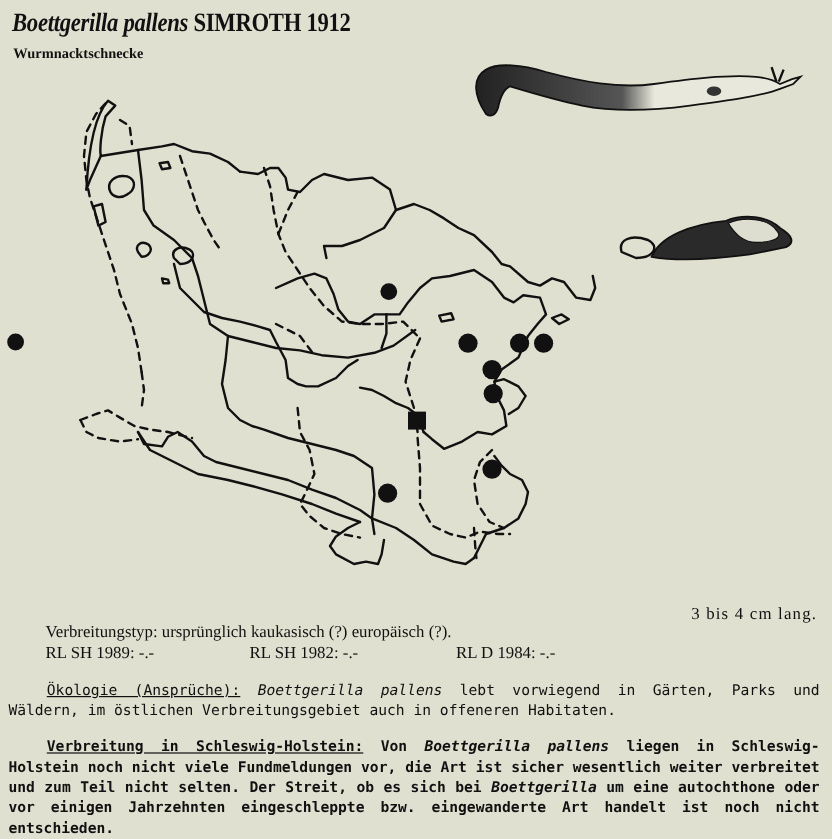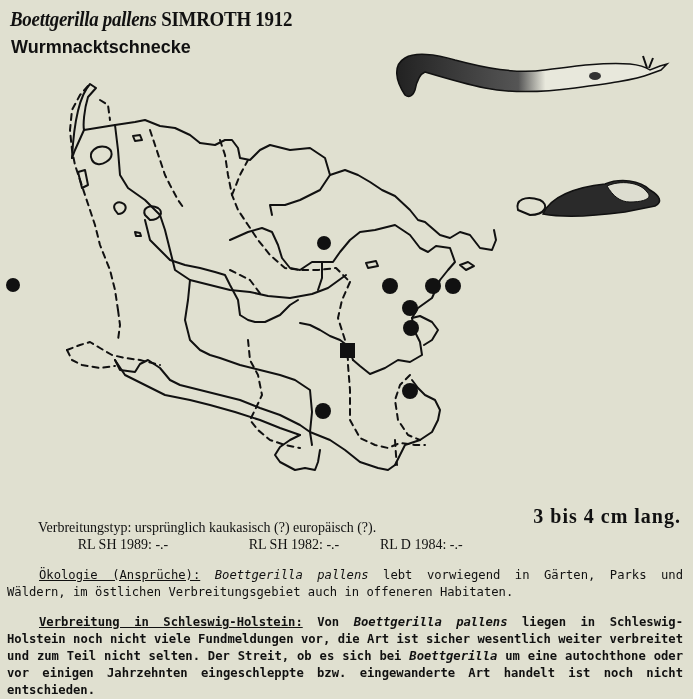--- a/index.html
+++ b/index.html
@@ -12,33 +12,33 @@
   .title {
     position:absolute; left:10px; top:6px;
     font-family:"Liberation Serif", serif;
     font-size:22px; font-weight:bold; letter-spacing:-0.3px;
     transform:scaleX(0.86); transform-origin:left top;
     white-space:nowrap;
   }
   .title .sp { font-style:italic; }
   .subtitle {
     position:absolute; left:11px; top:37px;
-    font-family:Liberation Sans, sans-serif; font-size:18px; font-weight:bold;
+    font-family:Liberation Serif, serif; font-size:12px; font-weight:bold;
   }
   svg.map { position:absolute; left:0; top:60px; }
   .slug { position:absolute; }
   .size-note {
     position:absolute; right:12px; top:505px;
-    font-family:"Liberation Serif", serif; font-size:20px; font-weight:bold; letter-spacing:1px;
+    font-family:"Liberation Serif", serif; font-size:14px; font-weight:normal; letter-spacing:1px;
   }
   .meta {
     position:absolute; left:38px; top:519px;
     font-family:Liberation Serif, serif; font-size:14px; line-height:17px;
   }
-  .meta .rl span { display:inline-block;text-align:center; }
+  .meta .rl span { display:inline-block; }
   .meta .rl span.c1 { width:170px; }
   .meta .rl span.c2 { width:172px; }
   .para {
     position:absolute; left:7px; right:10px;
     font-family:"DejaVu Sans Mono", monospace; font-size:12.2px; line-height:17px;
     text-align:justify;
   }
   .para .lead { text-decoration:underline; }
   .para i { font-style:italic; }
   .p1 { top:567px; text-indent:32px; }

